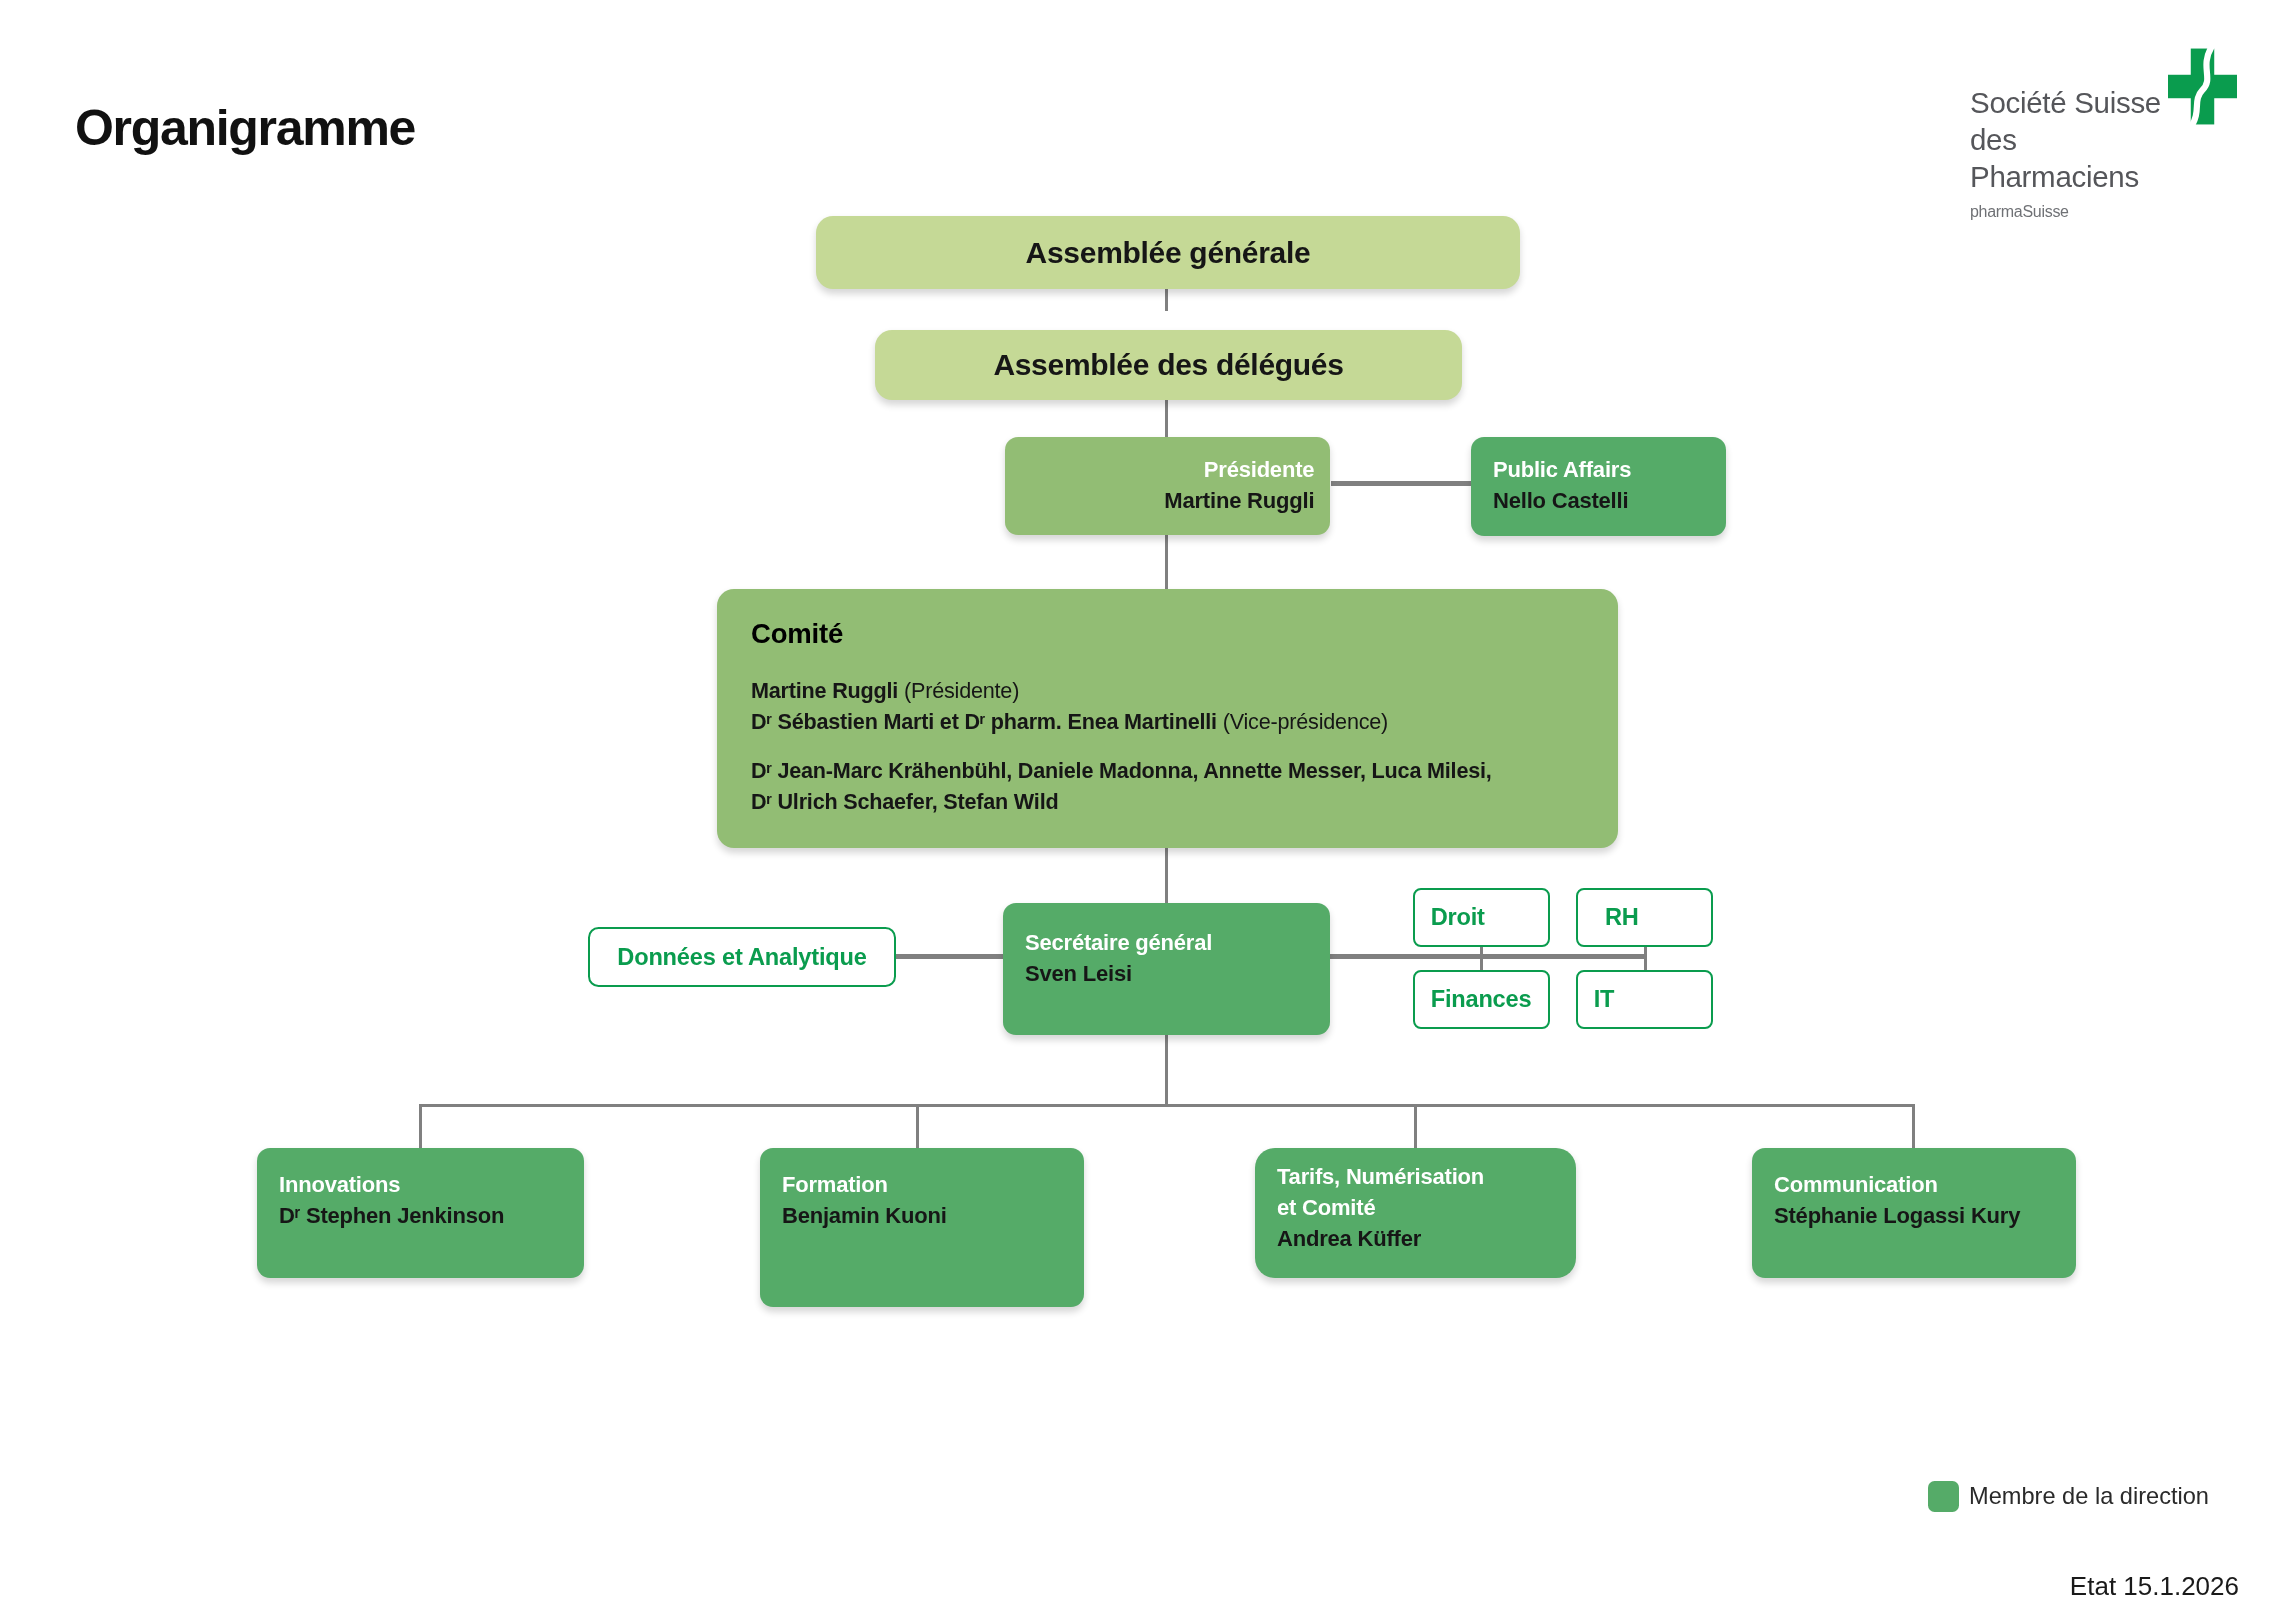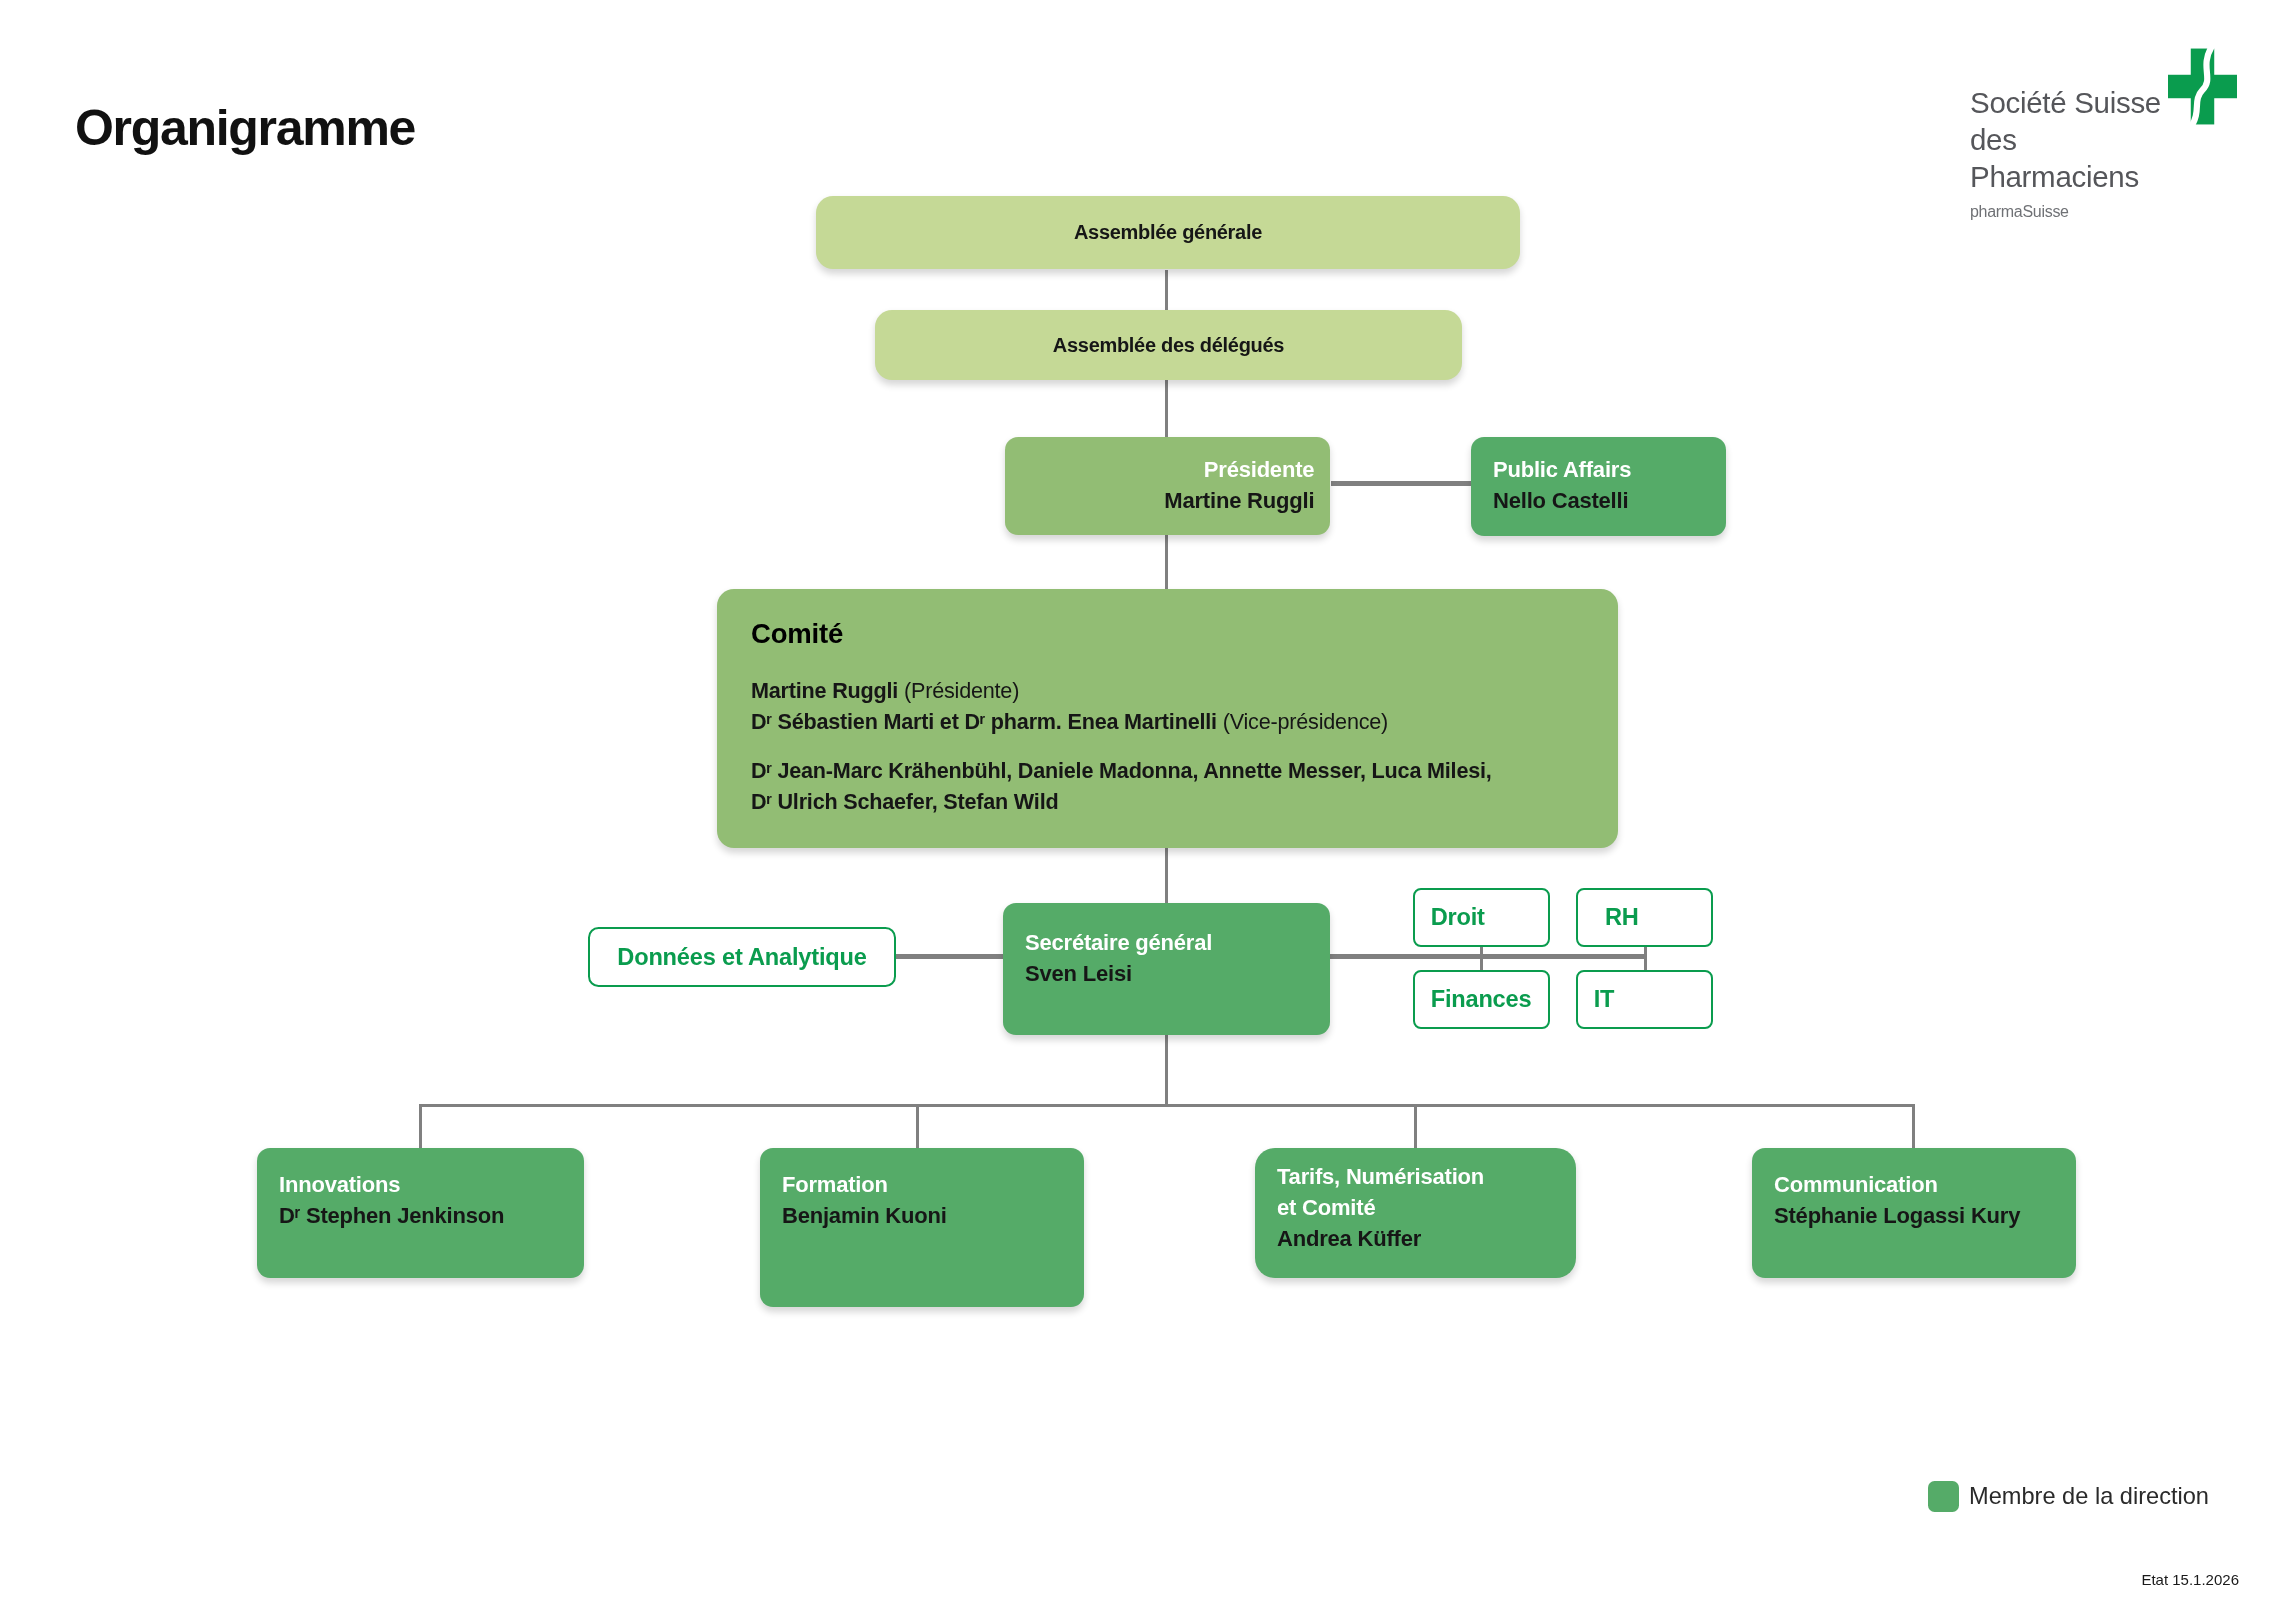--- a/index.html
+++ b/index.html
@@ -23,21 +23,21 @@
   }
 
   
   .logo-name{font-size:29.5px;line-height:37px;color:#55565A;letter-spacing:-0.3px;}
   .logo-brand{font-size:16px;color:#6F7175;margin-top:8px;letter-spacing:-0.3px;}
 
   
   .box{border-radius:14.4px;box-shadow:0 4.6px 7.9px rgba(0,0,0,0.16);}
   .box-light{background:var(--light-green);border-radius:17px;
     display:flex;align-items:center;justify-content:center;
-    font-size:20px;font-weight:bold;color:var(--ink);letter-spacing:-0.3px;}
+    font-size:30px;font-weight:bold;color:var(--ink);letter-spacing:-0.3px;margin-top:20px;}
   .box-mid{background:var(--mid-green);}
   .box-dark{background:var(--dark-green);}
   .person{padding:17px 15.7px 0 22px;font-size:22px;font-weight:bold;line-height:31px;letter-spacing:-0.2px;}
   .person .role{color:#ffffff;}
   .person .pname{color:var(--ink);}
 
   .comite{padding:29px 26px 0 34px;letter-spacing:-0.2px;}
   .comite-title{font-size:27.5px;font-weight:bold;color:#000000;}
   .comite-body{margin-top:25px;font-size:21.6px;line-height:31px;color:var(--ink);}
   .comite-body .b{font-weight:bold;}
@@ -51,21 +51,21 @@
   }
   .outline-center{justify-content:center;border-width:2.6px;border-radius:10.5px;}
   .outline-left{padding-left:15.7px;}
 
   .line-v{position:absolute;width:2.6px;background:var(--line);}
   .line-h{position:absolute;height:2.6px;background:var(--line);}
   .line-h-thick{position:absolute;height:5.2px;background:var(--line);}
 
   .legend-swatch{background:var(--dark-green);border-radius:6.5px;}
   .legend-label{display:flex;align-items:center;font-size:23.6px;color:#2a2a2a;}
-  .footer-date{font-size:15px;color:#1a1a1a;}
+  .footer-date{font-size:26px;color:#1a1a1a;}
 </style>
 </head>
 <body>
 
 <div class="abs page-title" style="left:75px;top:99px;">Organigramme</div>
 
 <div class="abs" style="left:1970px;top:84px;width:196px;">
   <div class="logo-name">Société Suisse</div>
   <div class="logo-name">des Pharmaciens</div>
   <div class="logo-brand">pharmaSuisse</div>

